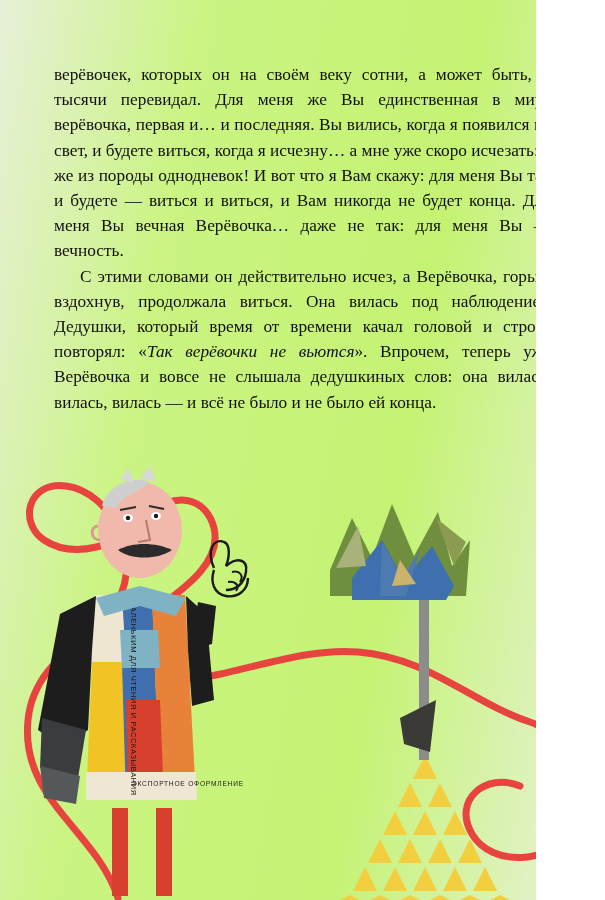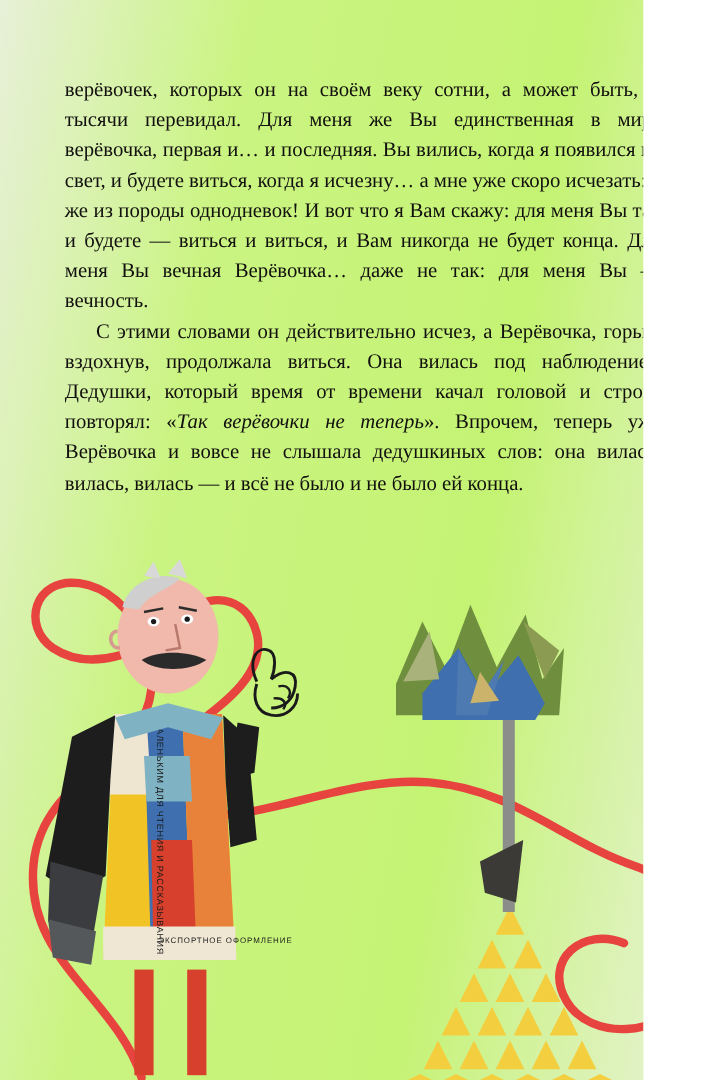--- a/index.html
+++ b/index.html
@@ -65,21 +65,21 @@
 </style>
 </head>
 <body>
 
 <div class="page">
 
   <div class="paper-tint"></div>
 
   <div class="text-block">
     <p class="para">верёвочек, которых он на своём веку сотни, а может быть, и тысячи перевидал. Для меня же Вы единственная в мире верёвочка, первая и… и последняя. Вы вились, когда я появился на свет, и будете виться, когда я исчезну… а мне уже скоро исчезать: я же из породы однодневок! И вот что я Вам скажу: для меня Вы так и будете — виться и виться, и Вам никогда не будет конца. Для меня Вы вечная Верёвочка… даже не так: для меня Вы — вечность.</p>
-    <p class="para"><span>С этими словами он действительно исчез, а Верёвочка, горько вздохнув, продолжала виться. Она вилась под наблюдением Дедушки, который время от времени качал головой и строго повторял: «</span><em>Так верёвочки не теперь</em><span>». Впрочем, теперь уже Верёвочка и вовсе не слышала дедушкиных слов: она вилась, вилась, вилась — и всё не было и не было ей конца.</span></p>
+    <p class="para"><span>С этими словами он действительно исчез, а Верёвочка, горько вздохнув, продолжала виться. Она вилась под наблюдением Дедушки, который время от времени качал головой и строго повторял: «</span><em>Так верёвочки не вьются</em><span>». Впрочем, теперь уже Верёвочка и вовсе не слышала дедушкиных слов: она вилась, вилась, вилась — и всё не было и не было ей конца.</span></p>
   </div>
 
   <div class="illustration">
     <svg width="605" height="500" viewBox="0 0 605 500" xmlns="http://www.w3.org/2000/svg">
 
       <g>
         <path d="M118 498 C 96 430, 20 400, 28 320 C 34 258, 96 238, 118 200 C 142 158, 112 92, 66 86 C 28 81, 18 122, 44 140 C 74 160, 120 146, 146 118 C 172 90, 206 96, 214 128 C 222 160, 188 186, 160 206 C 126 230, 130 272, 168 278 C 214 286, 292 246, 358 252 C 430 258, 470 302, 530 322 C 576 338, 596 390, 572 430 C 552 464, 492 468, 472 434 C 452 400, 486 372, 520 386" fill="none" stroke="#e8443f" stroke-width="7" stroke-linecap="round"></path>
       </g>
 
       <g>

